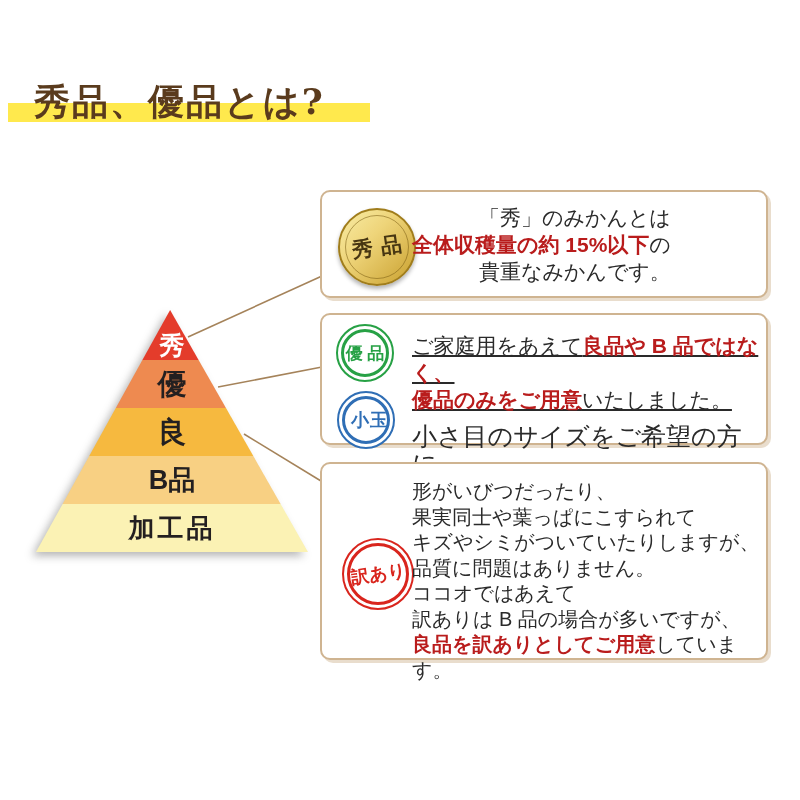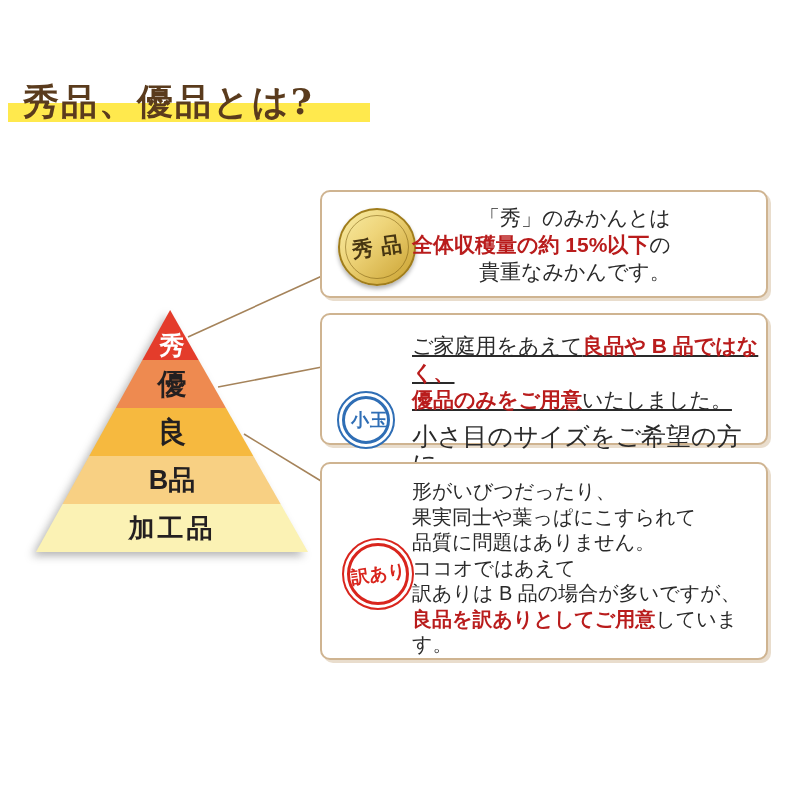--- a/index.html
+++ b/index.html
@@ -3,21 +3,21 @@
 <meta charset="utf-8">
 <style>
   * { margin:0; padding:0; box-sizing:border-box; }
   body { width:800px; height:800px; background:#ffffff;
          font-family:"Liberation Sans", sans-serif; }
   .canvas { position:relative; width:800px; height:800px; background:#ffffff; overflow:hidden; }
 
   
   .title-highlight { position:absolute; left:8px; top:103px; width:362px; height:19px;
                      background:#ffe94d; }
-  .page-title { position:absolute; left:23px; top:78px; font-size:36px; font-weight:bold;
+  .page-title { position:absolute; left:34px; top:78px; font-size:36px; font-weight:bold;
                 color:#5a3b1d; letter-spacing:2px;
                 font-family:"DejaVu Serif","Liberation Serif",serif; }
 
   
   .connectors { position:absolute; left:0; top:0; width:800px; height:800px; z-index:1;
                 pointer-events:none; }
   .connectors line { stroke:#a5835a; stroke-width:1.6; }
 
   
   .pyramid-wrap { position:absolute; left:36px; top:310px; width:272px; height:242px;
@@ -114,39 +114,43 @@
       <span>秀 品</span>
     </div>
     <div class="box-text">
       <p><span>「秀」のみかんとは</span></p>
       <p><span class="red">全体収穫量の約 15%以下</span><span>の</span></p>
       <p><span>貴重なみかんです。</span></p>
     </div>
   </div>
 
   <div class="callout box2">
+    <div class="ring-badge badge-yuhin">
+      <span>優 品</span>
+    </div>
     <div class="box-text row1-text">
       <p><span>ご家庭用をあえて</span><span class="red">良品や B 品ではなく、</span></p>
       <p><span class="red">優品のみをご用意</span><span>いたしました。</span></p>
     </div>
     <div class="ring-badge badge-kodama">
       <span>小玉</span>
     </div>
     <div class="box-text row2-text">
       <p><span>小さ目のサイズをご希望の方に。</span></p>
     </div>
   </div>
 
   <div class="callout box3">
     <div class="ring-badge badge-wakeari">
       <span>訳あり</span>
     </div>
     <div class="box-text">
       <p><span>形がいびつだったり、</span></p>
       <p><span>果実同士や葉っぱにこすられて</span></p>
+      <p><span>キズやシミがついていたりしますが、</span></p>
       <p><span>品質に問題はありません。</span></p>
       <p><span>ココオではあえて</span></p>
       <p><span>訳ありは B 品の場合が多いですが、</span></p>
       <p><span class="red">良品を訳ありとしてご用意</span><span>しています。</span></p>
     </div>
   </div>
 
 </div>
 
 </body></html>

